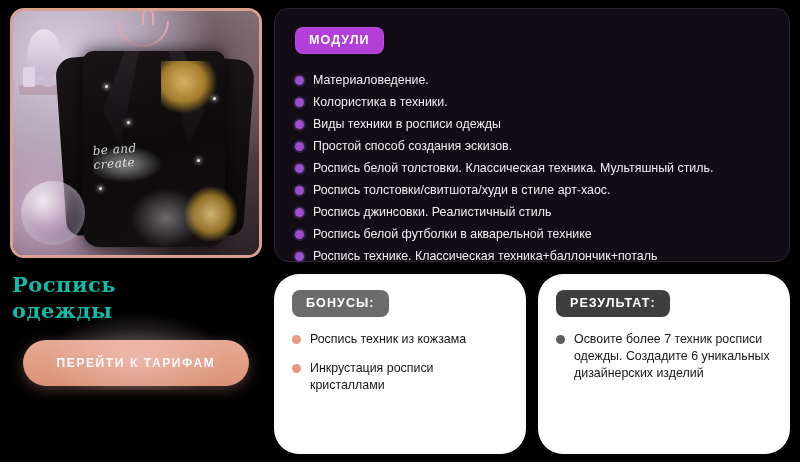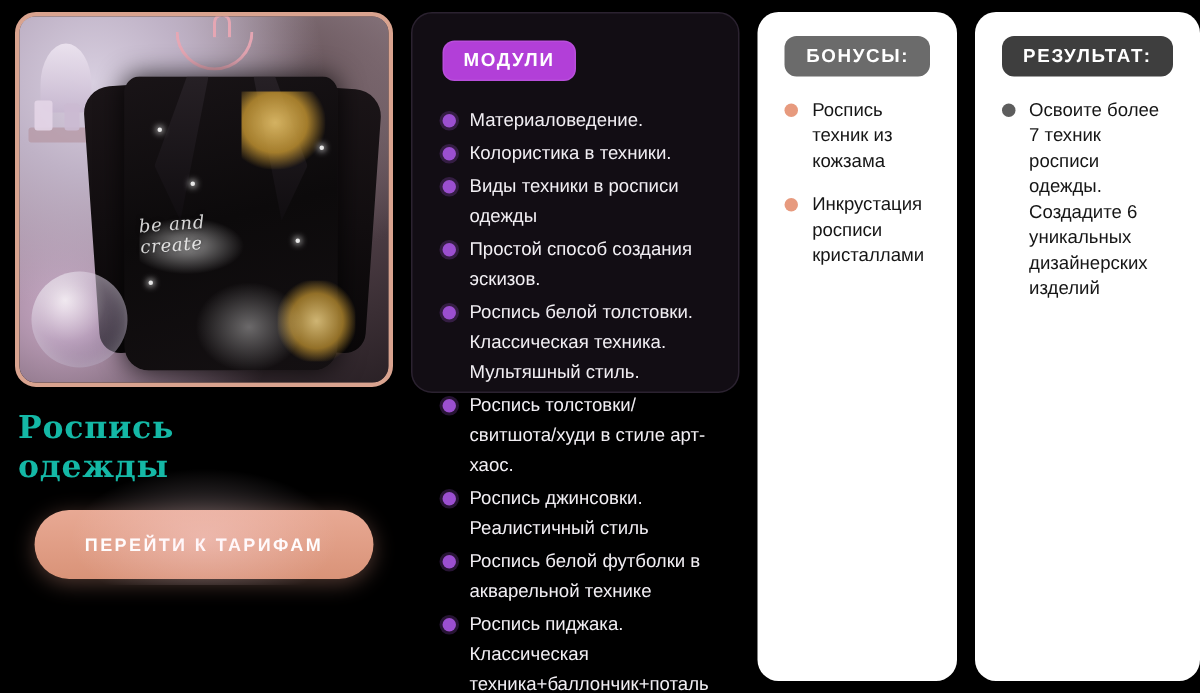--- a/index.html
+++ b/index.html
@@ -173,21 +173,21 @@
     font-weight: 700;
     letter-spacing: 1.6px;
     cursor: pointer;
     box-shadow: 0 3px 14px rgba(230,160,140,.35);
   }
 
   
   .right-col {
     flex: 1 1 auto;
     display: flex;
-    flex-direction: row;
+    flex-direction: column;
     gap: 12px;
   }
   .modules-card {
     background: #120d14;
     border: 1px solid #2b2230;
     border-radius: 14px;
     height: 254px;
     padding: 18px 20px;
     position: relative;
   }
@@ -232,21 +232,21 @@
   }
 
   .bottom-row {
     display: flex;
     gap: 12px;
     flex: 1 1 auto;
   }
   .bonus-card, .result-card {
     flex: 1 1 50%;
     background: #fff;
-    border-radius: 14px;
+    border-radius: 25px;
     padding: 16px 18px;
   }
   .list-plain {
     margin-top: 14px;
     list-style: none;
   }
   .list-plain li {
     display: flex;
     align-items: flex-start;
     gap: 9px;
@@ -346,21 +346,21 @@
         <li>
           <span class="dot-purple"></span>
           <span>Роспись джинсовки. Реалистичный стиль</span>
         </li>
         <li>
           <span class="dot-purple"></span>
           <span>Роспись белой футболки в акварельной технике</span>
         </li>
         <li>
           <span class="dot-purple"></span>
-          <span>Роспись пиджака. Классическая техника+баллончик+поталь</span>
+          <span>Роспись технике. Классическая техника+баллончик+поталь</span>
         </li>
       </ul>
     </div>
 
     <div class="bottom-row">
 
       <div class="bonus-card">
         <span class="chip chip-bonus">БОНУСЫ:</span>
         <ul class="list-plain">
           <li>

